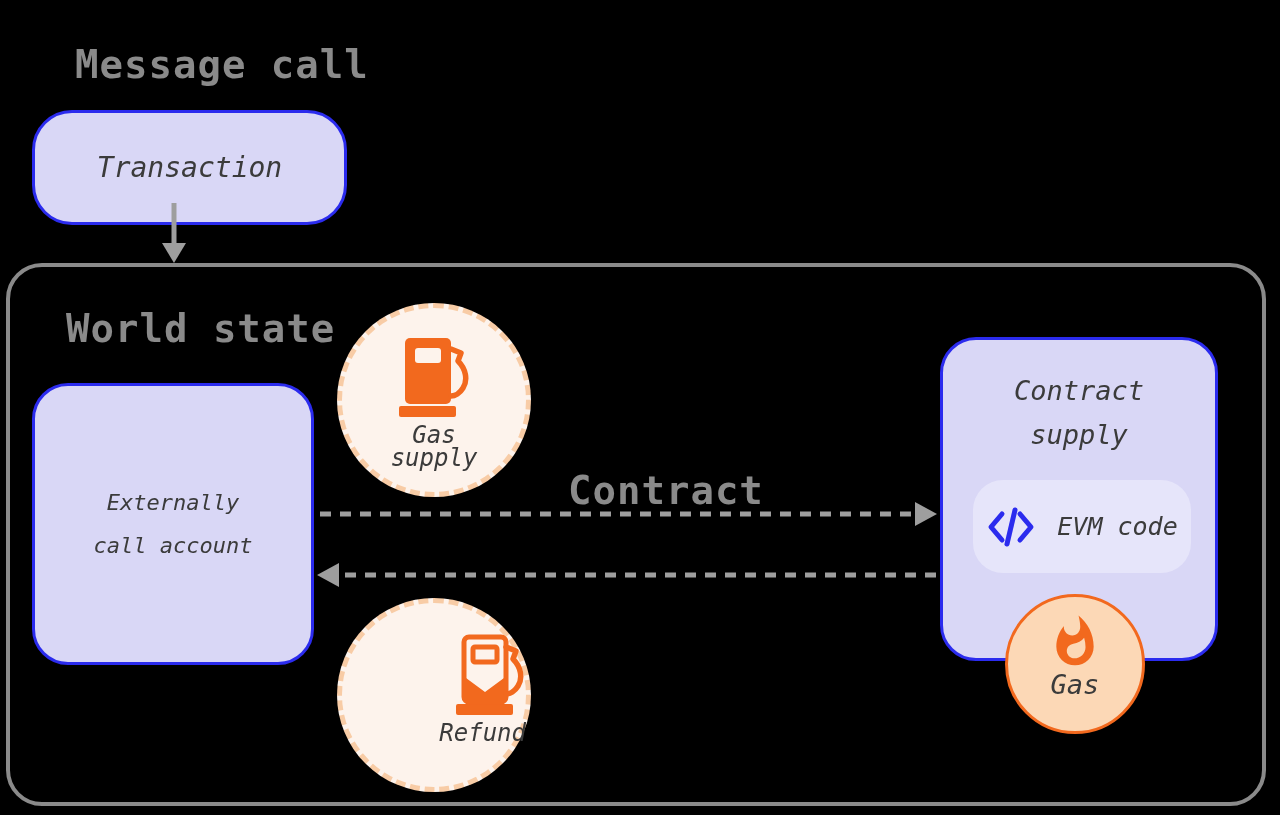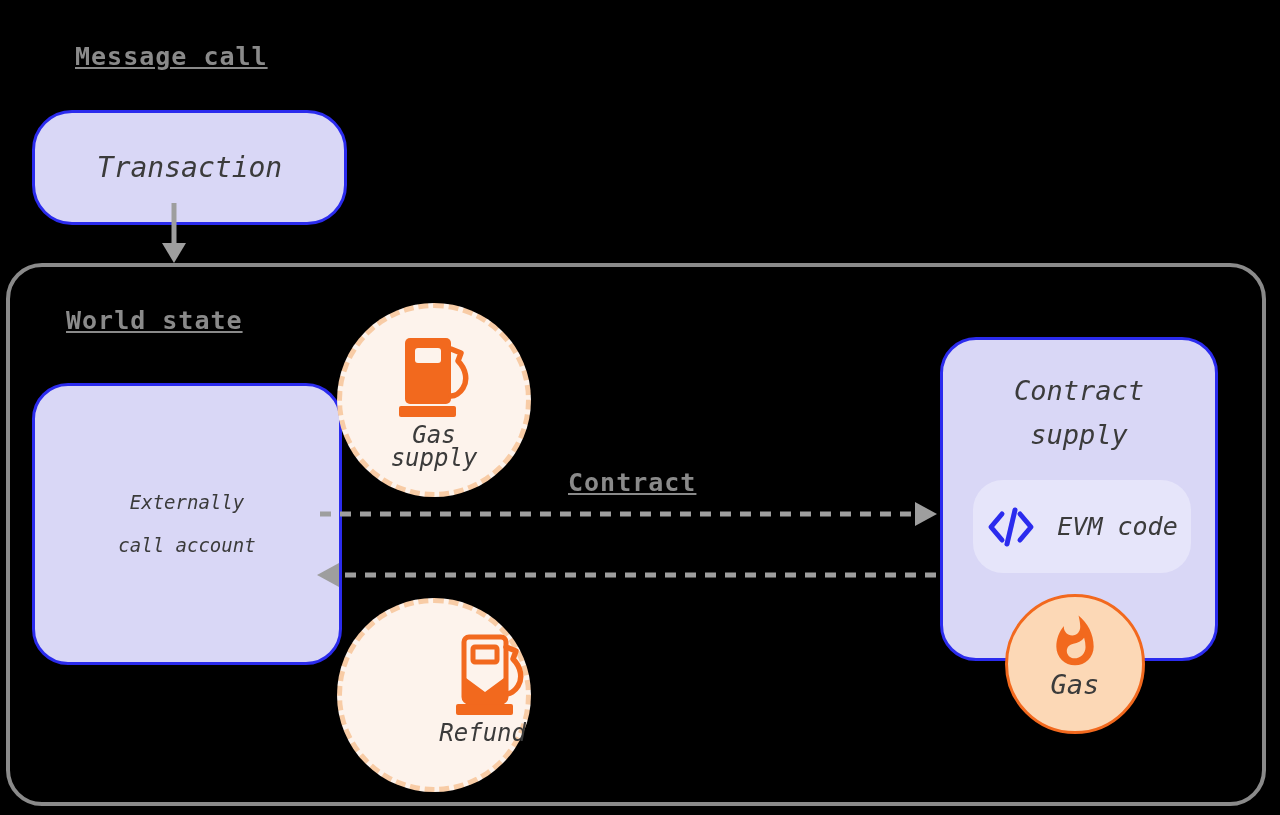--- a/index.html
+++ b/index.html
@@ -16,41 +16,41 @@
     --circle-dash-peach:#f8cca6;
     --gas-circle-fill:#fcd8b6;
   }
   *{margin:0;padding:0;box-sizing:border-box;}
   html,body{background:var(--background);}
   .canvas{
     position:relative;width:1280px;height:815px;background:var(--background);
     overflow:hidden;font-family:"DejaVu Sans Mono",monospace;
   }
   .gray-label{
-    position:absolute;font-weight:bold;font-size:25px;letter-spacing:1px;
-    color:var(--label-gray);white-space:nowrap;text-decoration:underline;
+    position:absolute;font-weight:bold;font-size:39px;letter-spacing:1px;
+    color:var(--label-gray);white-space:nowrap;
   }
   .italic-text{font-style:italic;color:var(--text-dark);}
   .transaction-box{
     position:absolute;left:32px;top:110px;width:315px;height:115px;
     background:var(--box-fill-lavender);border:3px solid var(--box-border-blue);
     border-radius:40px;display:flex;align-items:center;justify-content:center;
     font-size:28px;
   }
   .world-state{
     position:absolute;left:6px;top:263px;width:1260px;height:543px;
     border:4px solid var(--border-gray);border-radius:36px;
   }
   .world-state-label{left:66px;top:306px;}
   .message-label{left:568px;top:468px;}
   .eoa-box{
-    position:absolute;left:32px;top:383px;width:310px;height:282px;
+    position:absolute;left:32px;top:383px;width:282px;height:282px;
     background:var(--box-fill-lavender);border:3px solid var(--box-border-blue);
     border-radius:36px;display:flex;flex-direction:column;align-items:center;
-    justify-content:center;font-size:19px;line-height:43px;text-align:center;
+    justify-content:center;font-size:22px;line-height:43px;text-align:center;
   }
   .contract-box{
     position:absolute;left:940px;top:337px;width:278px;height:324px;
     background:var(--box-fill-lavender);border:3px solid var(--box-border-blue);
     border-radius:36px;font-size:27px;line-height:44px;text-align:center;
     padding-top:29px;
   }
   .evm-chip{
     position:absolute;left:30px;top:140px;width:218px;height:93px;
     background:var(--chip-fill);border-radius:30px;

